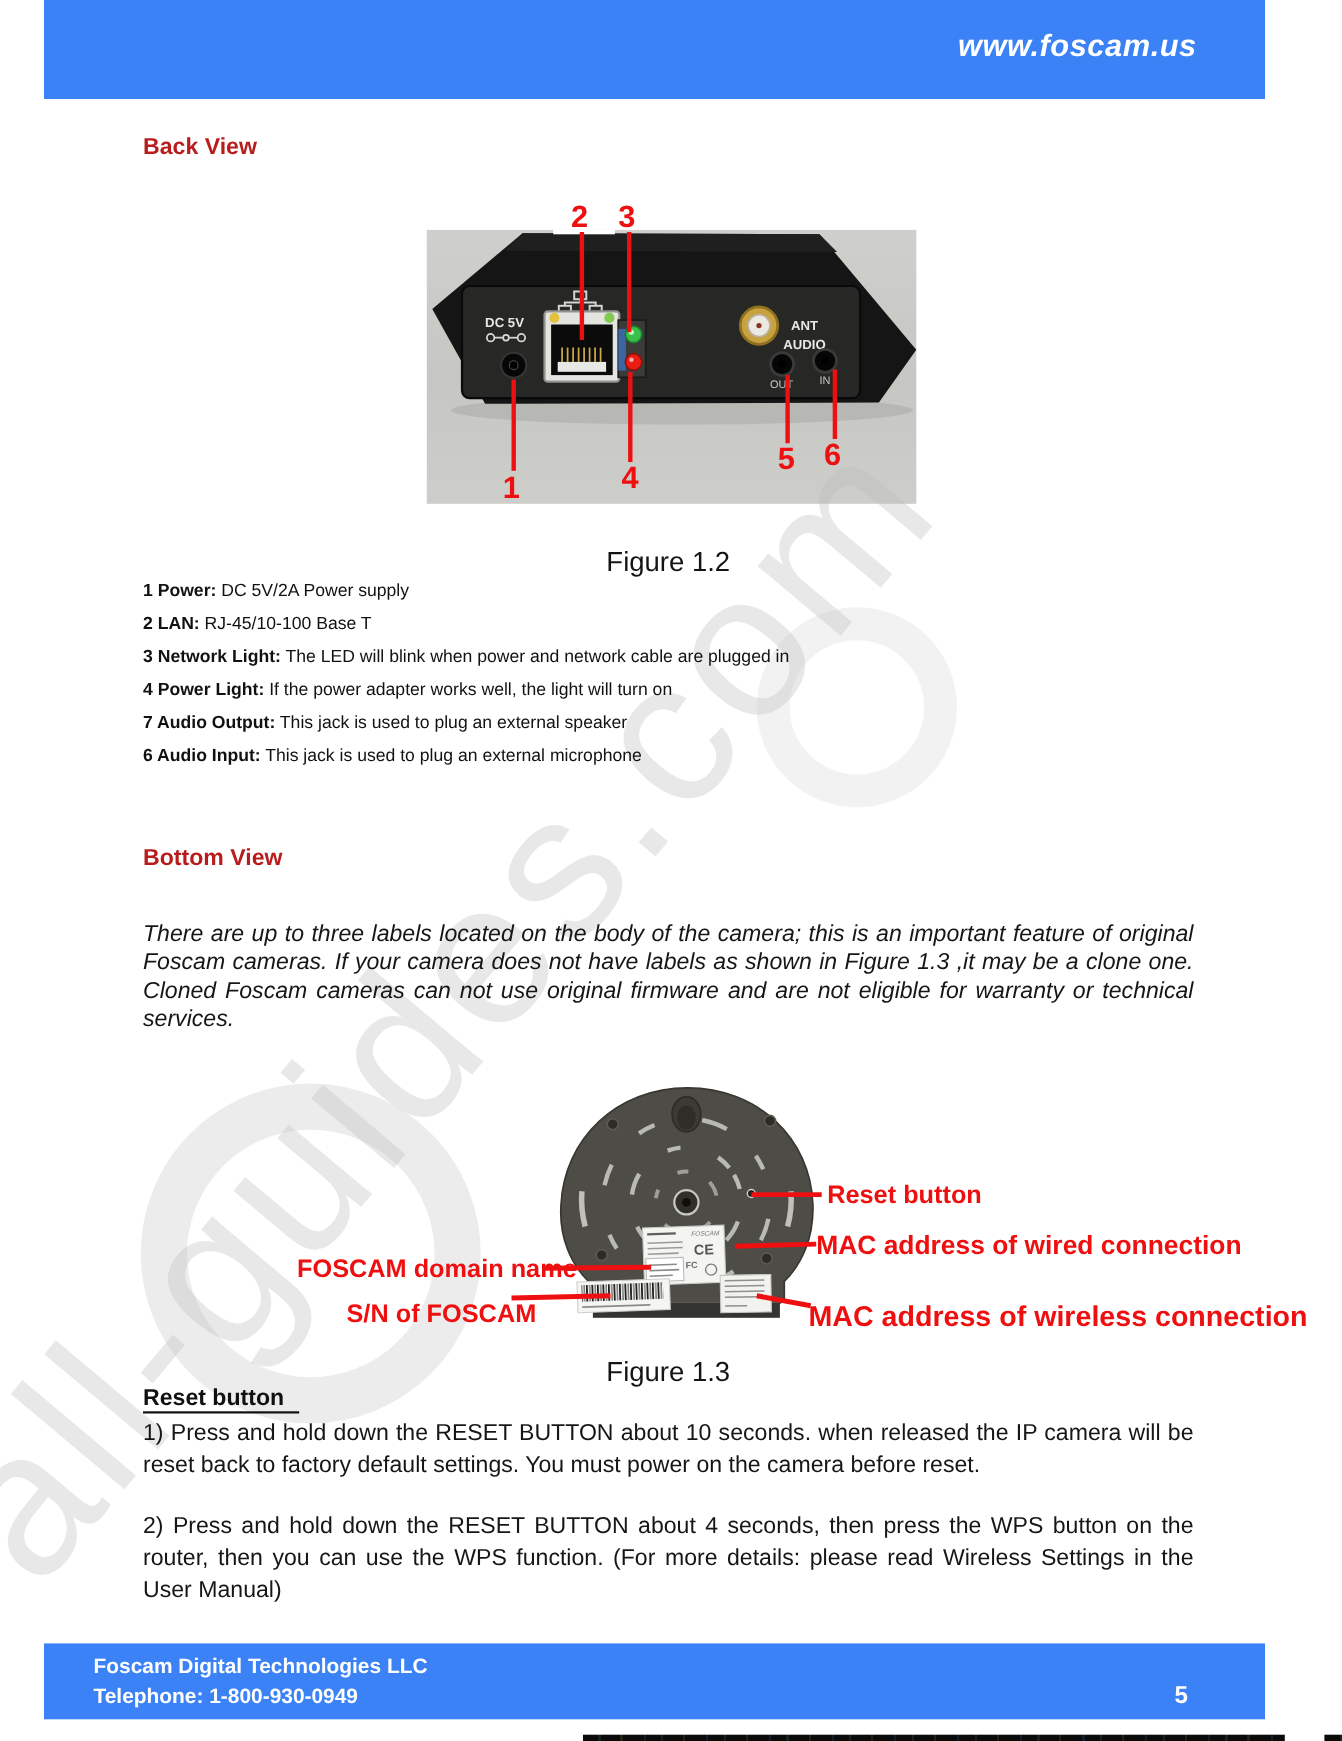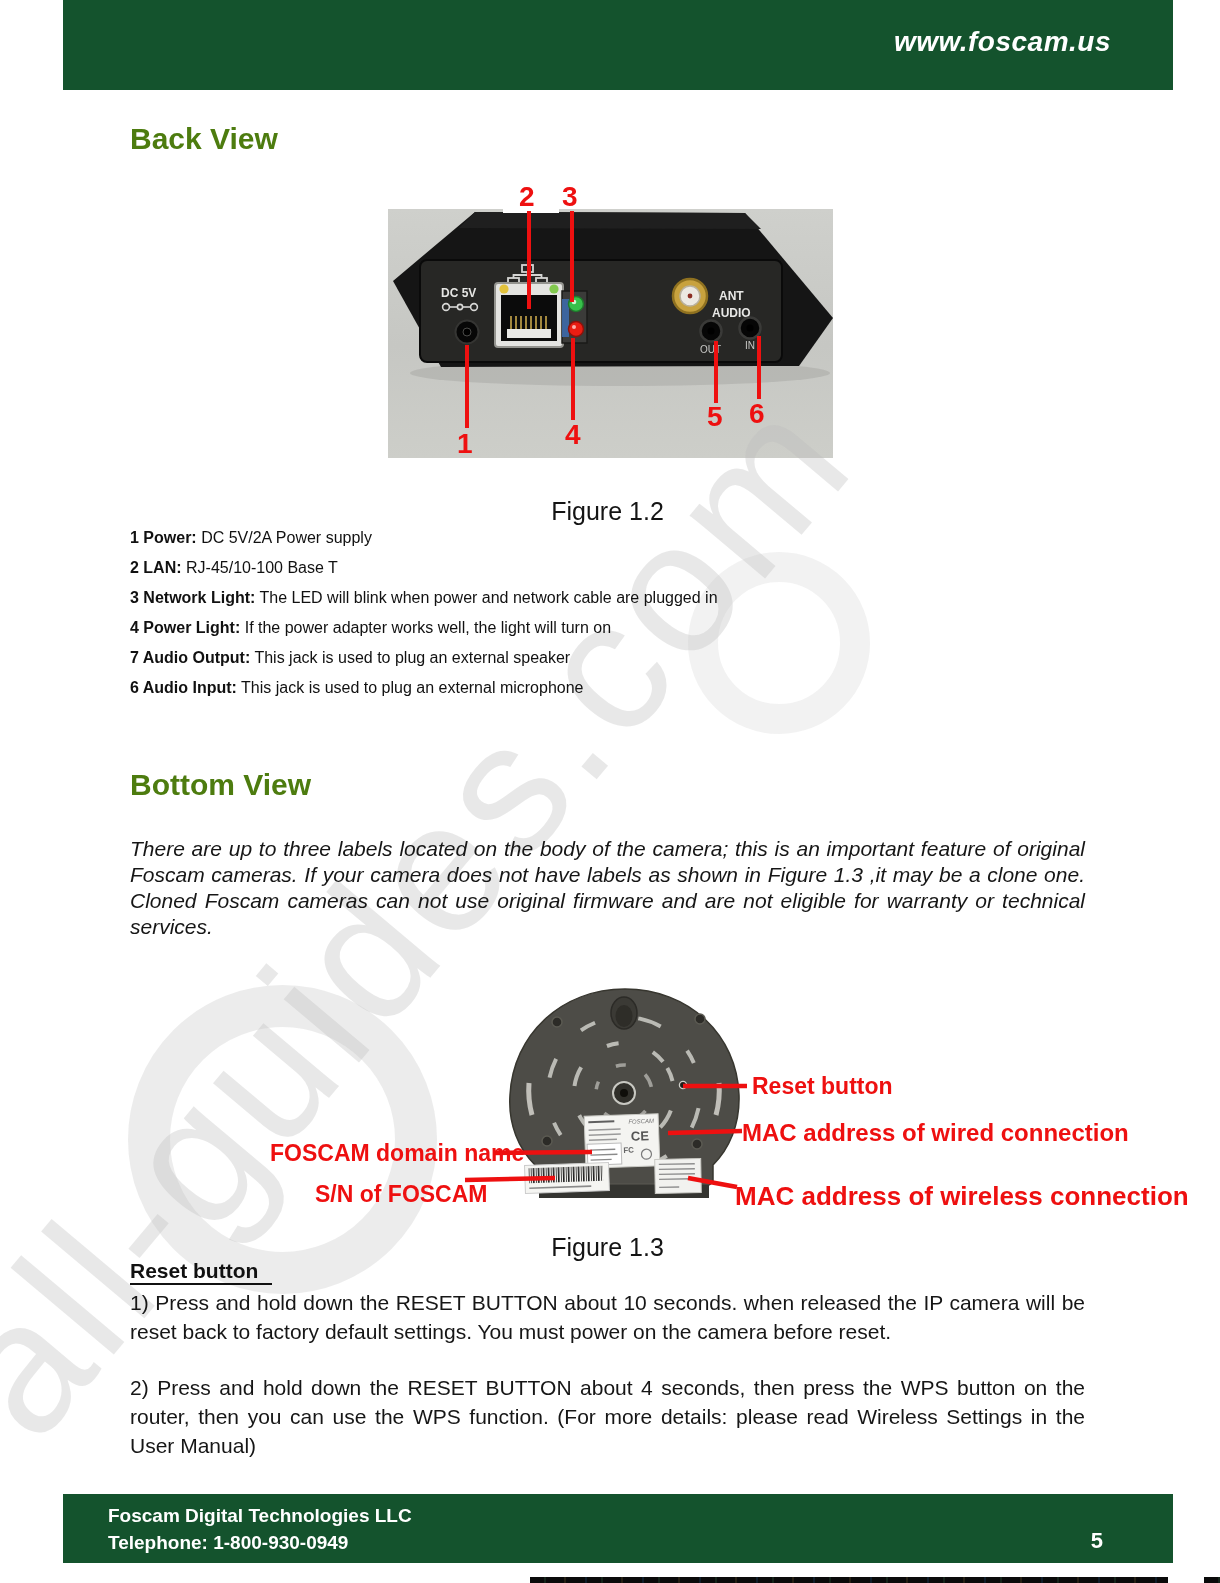--- a/index.html
+++ b/index.html
@@ -1,29 +1,29 @@
 <!DOCTYPE html>
 <html><head>
 <meta charset="utf-8">
 <style>
   html,body{margin:0;padding:0;background:#ffffff;}
   body{width:1220px;height:1583px;position:relative;overflow:hidden;
        font-family:"Liberation Sans","DejaVu Sans",sans-serif;color:#111;}
   .abs{position:absolute;}
   
-  .bar{left:63px;width:1110px;background:#14532d;}
+  .bar{left:40px;width:1110px;background:#3b82f6;}
   .header-bar{top:0;height:90px;}
   .footer-bar{top:1494px;height:69px;}
   .site{position:absolute;right:62px;top:26px;color:#ffffff;font-weight:bold;
         font-style:italic;font-size:28px;letter-spacing:0.5px;}
   .footer-text{position:absolute;left:45px;top:8px;color:#ffffff;font-weight:bold;
         font-size:19px;line-height:27px;}
   .page-num{position:absolute;right:70px;top:34px;color:#ffffff;font-weight:bold;font-size:22px;}
   
-  .h-blue{color:#4d7c0f;font-weight:bold;font-size:30px;z-index:5;}
+  .h-blue{color:#b91c1c;font-weight:bold;font-size:21px;z-index:5;}
   .caption{left:130px;width:955px;text-align:center;font-size:25px;color:#141414;z-index:5;}
   .list{left:130px;width:960px;font-size:16px;line-height:30px;z-index:5;}
   .list .row b{font-weight:bold;}
   .para{left:130px;width:955px;font-size:21px;color:#161616;text-align:justify;z-index:5;}
   .p-bottom{line-height:26px;font-style:italic;}
   .p-reset{line-height:29px;}
   .reset-head{left:130px;font-size:21px;font-weight:bold;z-index:5;}
   .reset-head span{border-bottom:2px solid #111;padding-right:14px;padding-bottom:1px;}
   
   .red-label{position:absolute;color:#ee1010;font-weight:bold;font-size:23px;z-index:6;white-space:nowrap;}

